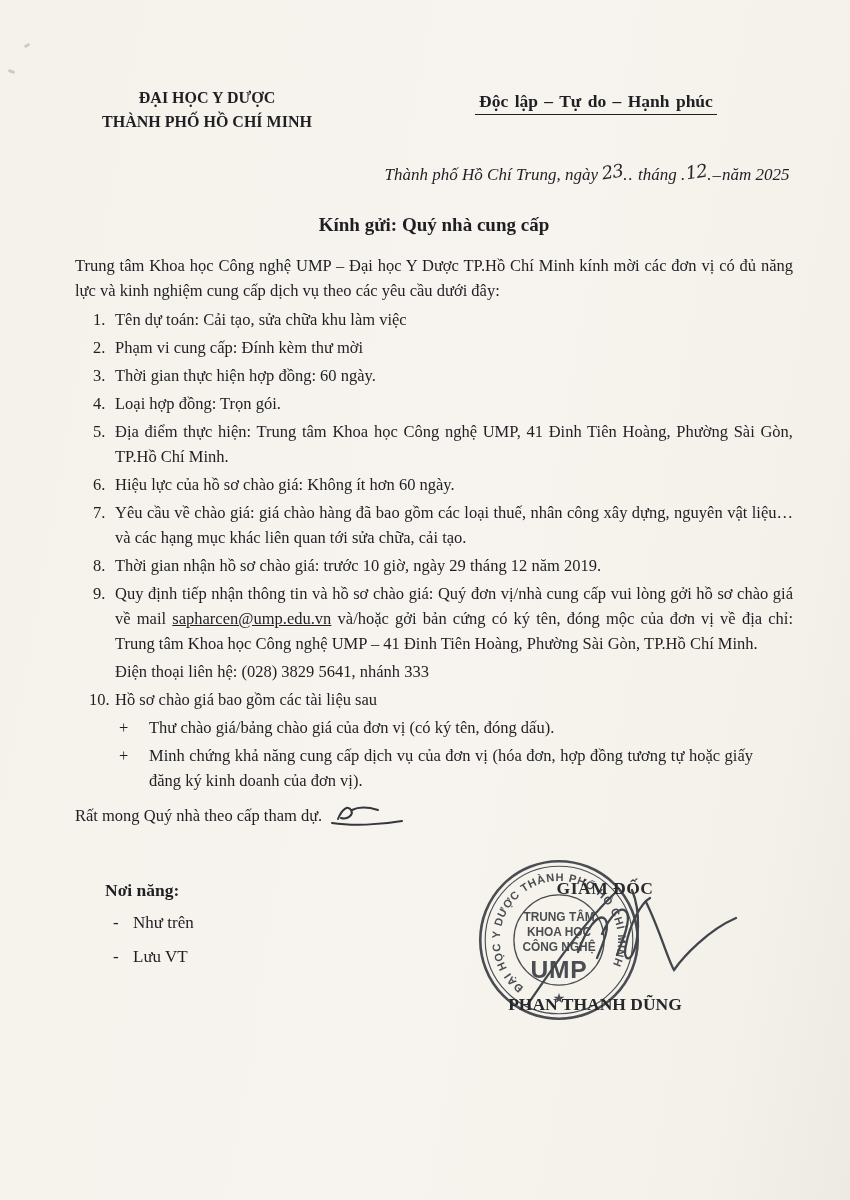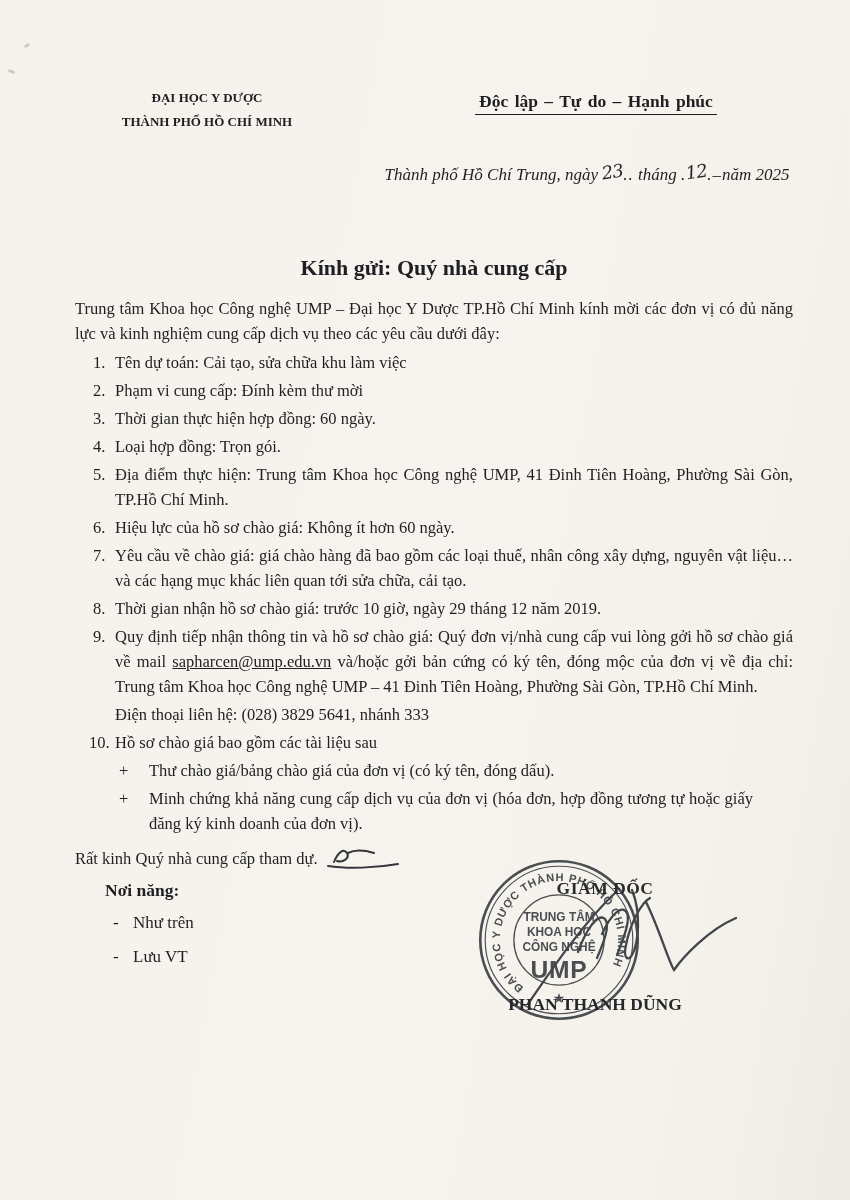--- a/index.html
+++ b/index.html
@@ -8,35 +8,35 @@
   .page {
     position:relative; width:850px; height:1200px; overflow:hidden;
     background:linear-gradient(100deg,#f5f2ec 0%,#f7f4ef 55%,#f4f1ea 86%,#eceae3 100%);
   }
   .speck { position:absolute; background:#9a9a96; opacity:.45; border-radius:2px; }
   .speck1 { left:24px; top:44px; width:6px; height:3px; transform:rotate(-30deg); }
   .speck2 { left:8px; top:70px; width:7px; height:3px; transform:rotate(20deg); }
 
   
   .org-left { position:absolute; left:72px; top:86px; width:270px; text-align:center;
-              font-weight:bold; font-size:13px; line-height:24px; }
+              font-weight:bold; font-size:16px; line-height:24px; }
   .org-abbr { display:inline-block; margin-top:2px; border-bottom:1.6px solid #1f1f23; padding:0 2px 1px; }
   .national { position:absolute; left:368px; top:84px; width:456px; text-align:center; }
   .national-l1 { font-weight:bold; font-size:17.5px; }
   .national-l2 { display:inline-block; margin-top:7px; font-weight:bold; font-size:17.5px;
                  border-bottom:1.6px solid #1f1f23; padding:0 4px 2px; word-spacing:2px; }
   .dateline { position:absolute; left:352px; top:163px; width:470px; text-align:center;
               font-style:italic; font-size:17px; white-space:nowrap; }
   .hw { font-family:"DejaVu Serif",serif; font-style:italic; font-size:18px; display:inline-block;
         transform:rotate(-9deg) translateY(-2px); letter-spacing:-1px; color:#26262a; }
   .dots { letter-spacing:1px; }
 
   
   .body { position:absolute; left:75px; top:212px; width:718px; font-size:16.5px; line-height:25px; }
-  .title { text-align:center; font-weight:bold; font-size:22px; margin-bottom:16px;margin-top:43px; }
+  .title { text-align:center; font-weight:bold; font-size:19px; margin-bottom:16px; }
   .intro { text-align:justify; }
   .list { margin-top:4px; }
   .li { display:flex; margin-top:3px; }
   .li .num { width:40px; flex:0 0 40px; text-align:left; padding-left:18px; }
   .li .num.wide { padding-left:14px; }
   .li .itext { flex:1; text-align:justify; }
   .email { color:#1f1f23; text-decoration:underline; }
   .sub { display:flex; margin-top:3px; }
   .sub .marker { width:30px; flex:0 0 30px; padding-left:44px; box-sizing:content-box; }
   .sub .stext { flex:1; text-align:justify; padding-right:40px; }
@@ -131,21 +131,21 @@
         <span class="marker">+</span>
         <div class="stext">Thư chào giá/bảng chào giá của đơn vị (có ký tên, đóng dấu).</div>
       </div>
       <div class="sub">
         <span class="marker">+</span>
         <div class="stext">Minh chứng khả năng cung cấp dịch vụ của đơn vị (hóa đơn, hợp đồng tương tự hoặc giấy đăng ký kinh doanh của đơn vị).</div>
       </div>
     </div>
 
     <div class="closing1">
-      <span>Rất kinh Quý nhà cung cấp tham dự.</span><svg class="initials-svg" width="86" height="26" viewBox="0 0 86 26">
+      <span>Rất mong Quý nhà theo cấp tham dự.</span><svg class="initials-svg" width="86" height="26" viewBox="0 0 86 26">
         <g fill="none" stroke="#33363a" stroke-width="2" stroke-linecap="round">
           <path d="M 10,18 C 14,8 20,4 23,9 C 26,14 19,19 13,17 M 24,9 C 32,5 40,6 50,9"></path>
           <path d="M 4,22 C 24,25 52,24 74,20"></path>
         </g>
       </svg>
     </div>
   </div>
 
   <div class="recipients">
     <div class="head">Nơi năng:</div>

